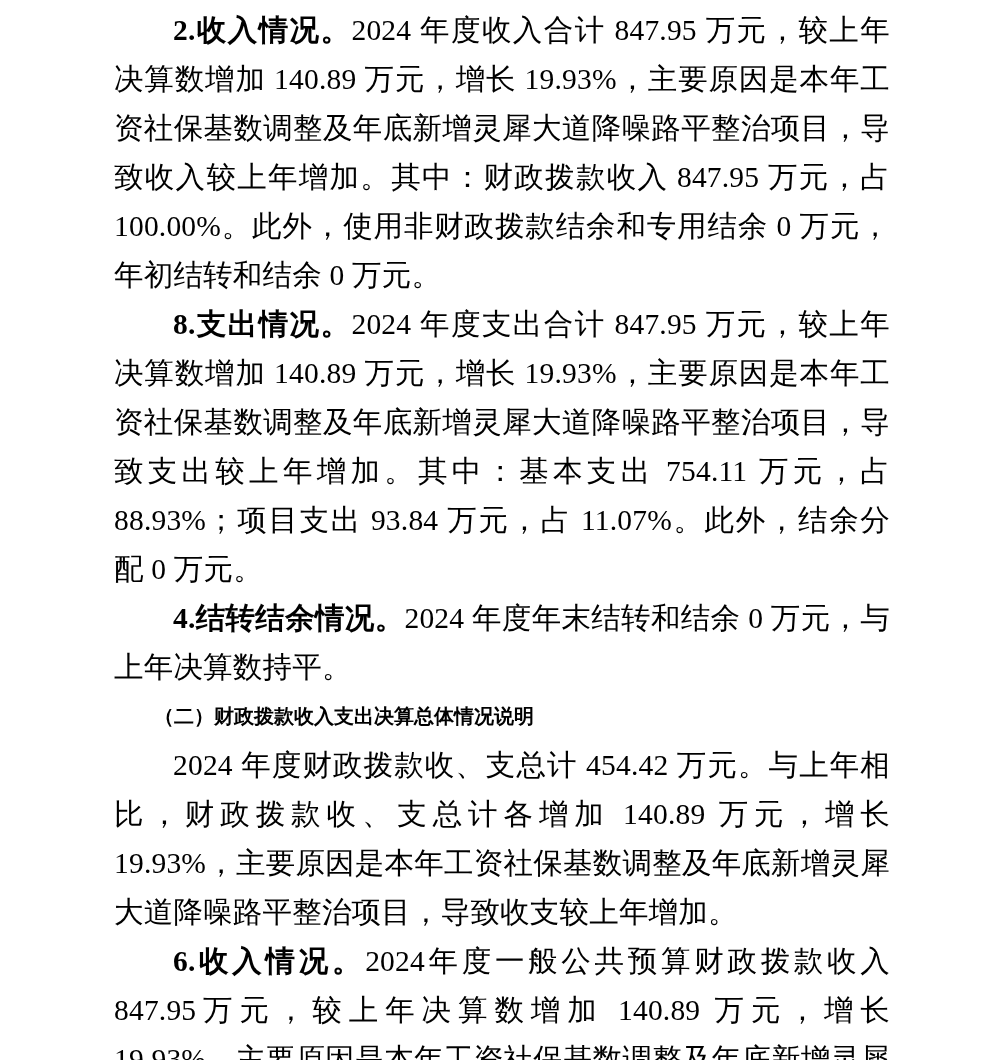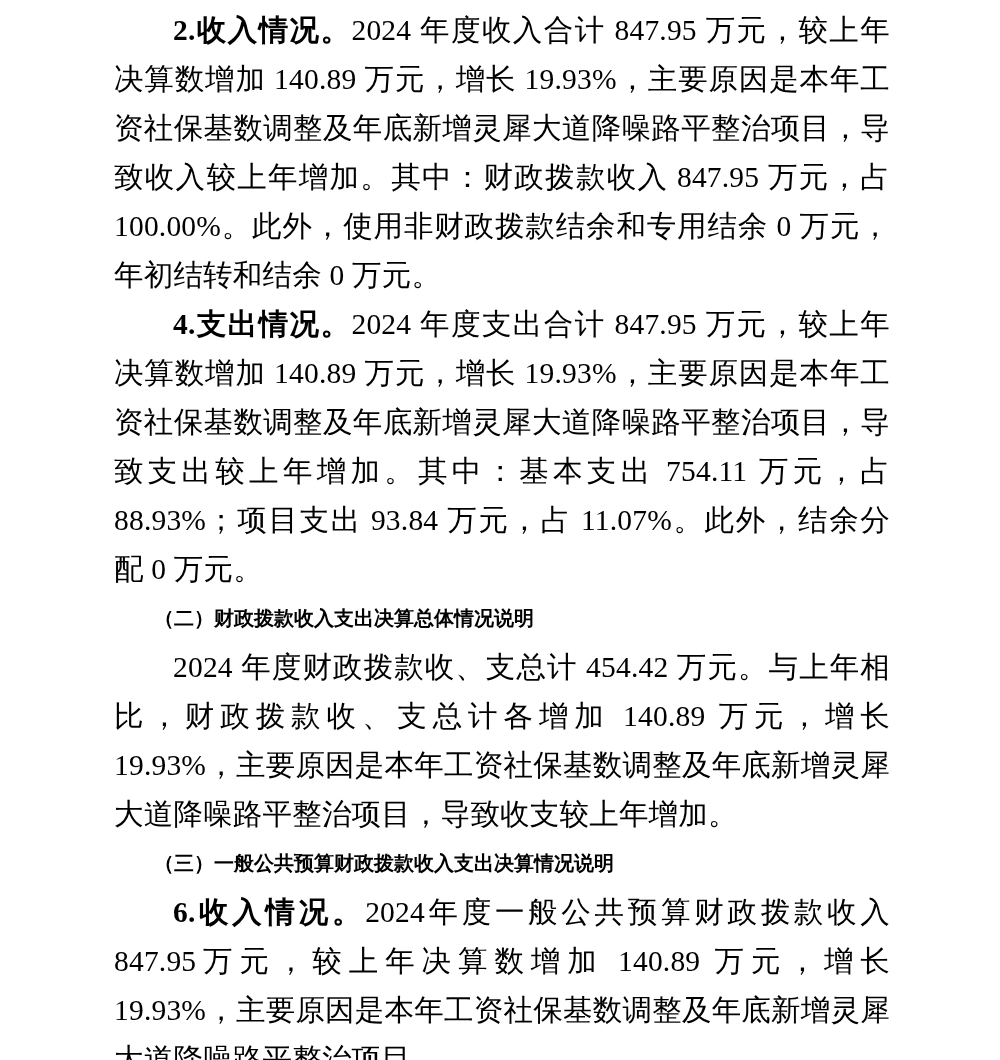--- a/index.html
+++ b/index.html
@@ -46,27 +46,29 @@
 </head>
 <body>
 
 <div class="page">
 
   <p class="para indent">
     <span class="bold-head">2.收入情况。</span><span>2024 年度收入合计 847.95 万元，较上年决算数增加 140.89 万元，增长 19.93%，主要原因是本年工资社保基数调整及年底新增灵犀大道降噪路平整治项目，导致收入较上年增加。其中：财政拨款收入 847.95 万元，占 100.00%。此外，使用非财政拨款结余和专用结余 0 万元，年初结转和结余 0 万元。</span>
   </p>
 
   <p class="para indent">
-    <span class="bold-head">4.支出情况。</span><span>2024 年度支出合计 847.95 万元，较上年决算数增加 140.89 万元，增长 19.93%，主要原因是本年工资社保基数调整及年底新增灵犀大道降噪路平整治项目，导致支出较上年增加。其中：基本支出 754.11 万元，占 88.93%；项目支出 93.84 万元，占 11.07%。此外，结余分配 0 万元。</span>
+    <span class="bold-head">8.支出情况。</span><span>2024 年度支出合计 847.95 万元，较上年决算数增加 140.89 万元，增长 19.93%，主要原因是本年工资社保基数调整及年底新增灵犀大道降噪路平整治项目，导致支出较上年增加。其中：基本支出 754.11 万元，占 88.93%；项目支出 93.84 万元，占 11.07%。此外，结余分配 0 万元。</span>
   </p>
 
+  <p class="para indent">
+    <span class="bold-head">4.结转结余情况。</span><span>2024 年度年末结转和结余 0 万元，与上年决算数持平。</span>
+  </p>
 
   <p class="sec-title">（二）财政拨款收入支出决算总体情况说明</p>
 
   <p class="para indent">2024 年度财政拨款收、支总计 454.42 万元。与上年相比，财政拨款收、支总计各增加 140.89 万元，增长 19.93%，主要原因是本年工资社保基数调整及年底新增灵犀大道降噪路平整治项目，导致收支较上年增加。</p>
 
-  <p class="sec-title">（三）一般公共预算财政拨款收入支出决算情况说明</p>
 
   <p class="para indent">
     <span class="bold-head">6.收入情况。</span><span>2024年度一般公共预算财政拨款收入847.95万元，较上年决算数增加 140.89 万元，增长 19.93%，主要原因是本年工资社保基数调整及年底新增灵犀大道降噪路平整治项目，</span>
   </p>
 
 </div>
 
 </body></html>

